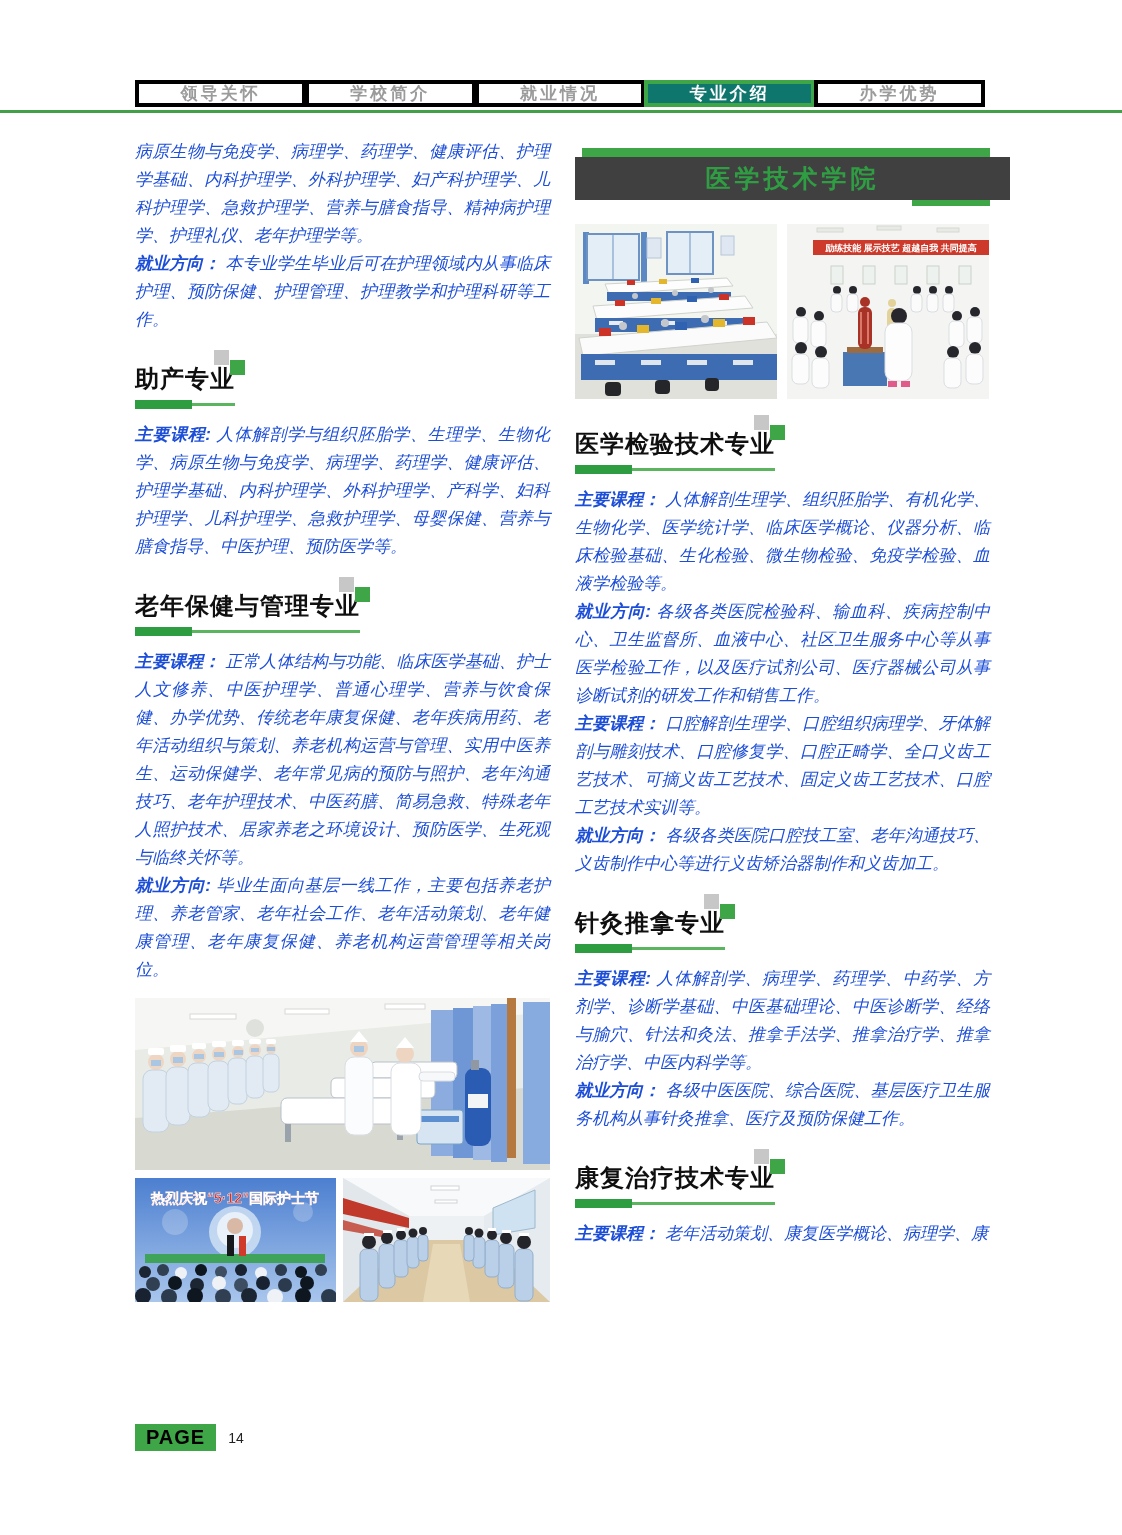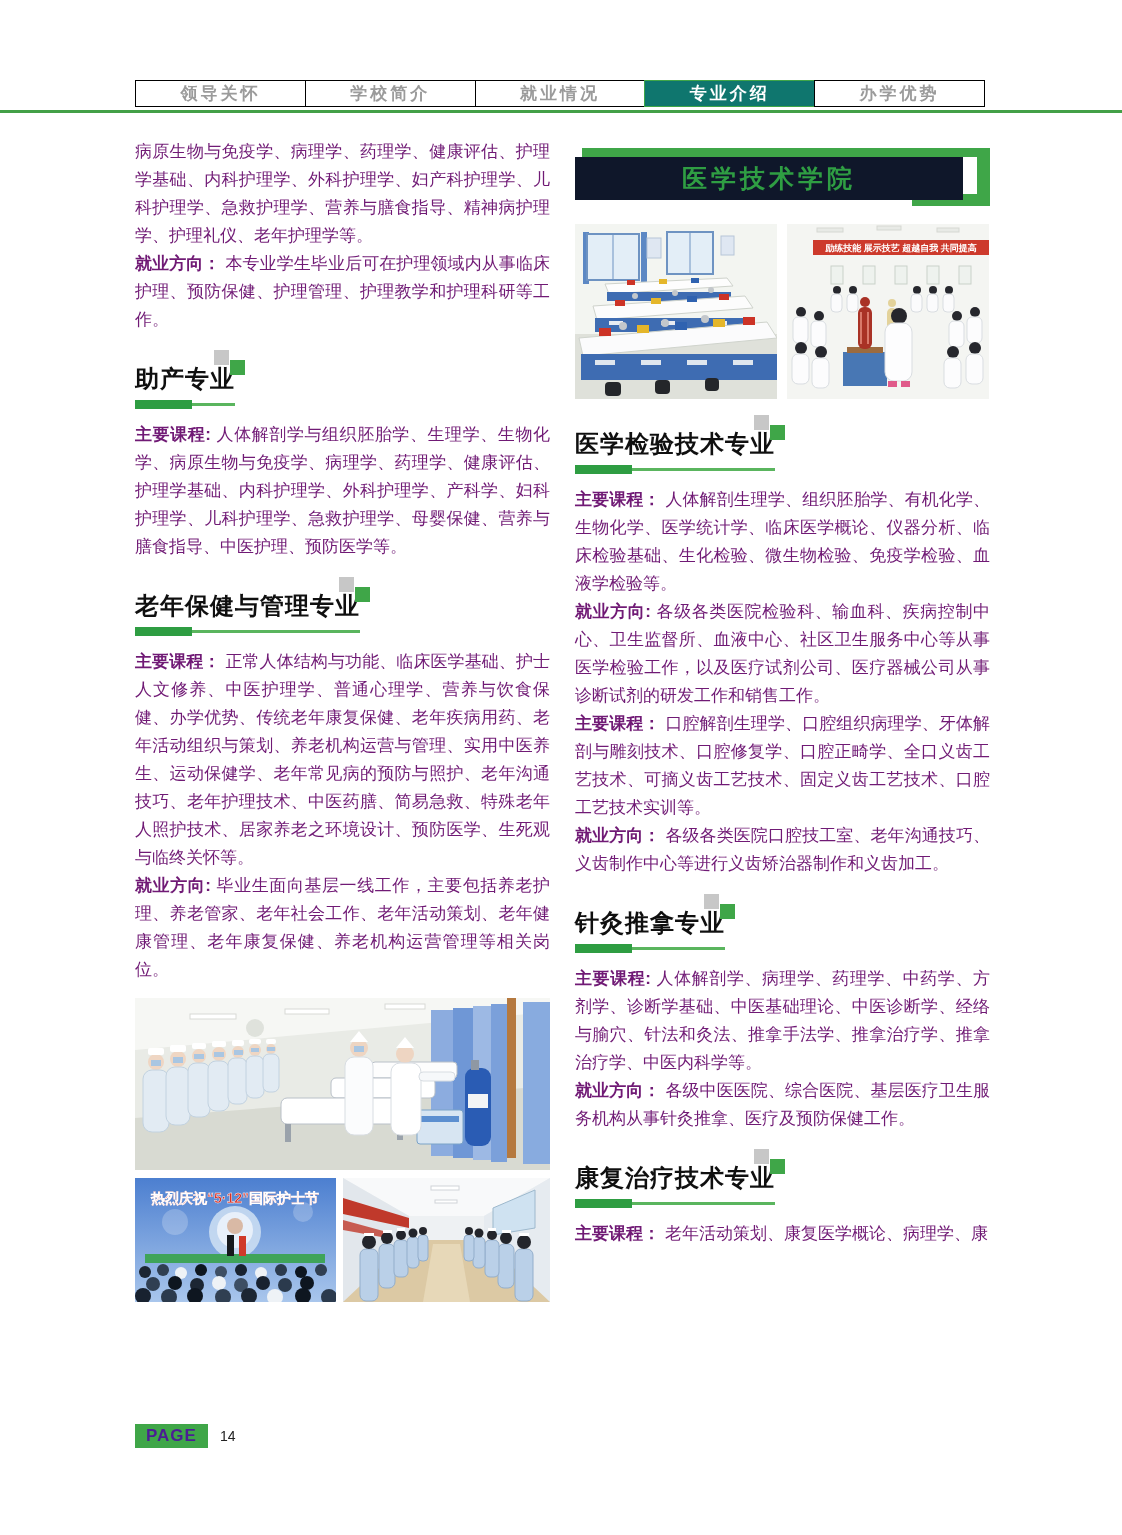--- a/index.html
+++ b/index.html
@@ -1,69 +1,69 @@
 <!DOCTYPE html>
 <html lang="zh"><head>
 <meta charset="utf-8">
 <style>
   html,body{margin:0;padding:0;background:#fff;}
   .page{position:relative;width:1122px;height:1535px;background:#ffffff;overflow:hidden;
         font-family:"Liberation Sans","DejaVu Sans",sans-serif;}
 
   
   .tabbar{position:absolute;left:135px;top:80px;width:850px;height:27px;display:flex;}
-  .tab{flex:1 1 0;margin-left:-1px;border:1px solid #000000;background:#fff;color:#9b9b9b;
+  .tab{flex:1 1 0;margin-left:-1px;border:4px solid #000000;background:#fff;color:#9b9b9b;
        font-weight:bold;font-size:17px;letter-spacing:3px;display:flex;align-items:center;
        justify-content:center;cursor:pointer;}
   .tab:first-child{margin-left:0;}
   .tab.active{background:#0f766e;border-color:#3fa648;color:#fff;}
   .page-rule{position:absolute;left:0;top:110px;width:1122px;height:3px;background:#43a047;}
 
   
   .col{position:absolute;width:415px;}
   .col-left{left:135px;top:138px;}
   .col-right{left:575px;top:148px;}
 
-  p.body{margin:0;font-size:17px;line-height:28px;text-align:justify;color:#701a75;}
+  p.body{margin:0;font-size:17px;line-height:28px;text-align:justify;color:#1d4ed8;font-style:italic;}
   .lbl{margin-right:5px;}
 
   
   .heading{margin-top:16px;margin-bottom:12px;}
   .heading-inner{display:inline-block;position:relative;padding-top:14px;}
   .heading-text{font-size:24px;font-weight:bold;color:#0f0f0f;line-height:30px;letter-spacing:1px;}
   .sq{position:absolute;width:15px;height:15px;}
   .sq-gray{background:#c7c7c7;right:6px;top:0;}
   .sq-green{background:#3fa648;right:-10px;top:10px;}
   .rule{position:relative;height:9px;margin-top:6px;}
   .rule-line{position:absolute;left:0;right:0;top:3px;height:3px;background:#5ab55e;}
   .rule-thick{position:absolute;left:0;top:0;width:57px;height:9px;background:#2e9d42;}
 
   
   .college-header{position:relative;height:58px;margin-bottom:18px;}
   .college-top{position:absolute;left:7px;top:0;right:0;height:9px;background:#3fa648;}
   .college-right{position:absolute;right:0;top:0;width:13px;height:58px;background:#3fa648;}
   .college-bottom{position:absolute;right:0;bottom:0;width:78px;height:12px;background:#3fa648;}
   .college-notch{position:absolute;right:68px;bottom:12px;width:10px;height:6px;background:#3fa648;}
-  .college-box{position:absolute;left:0;top:9px;width:388px;height:43px;background:#0f172a;
+  .college-box{position:absolute;left:0;top:9px;width:435px;height:43px;background:#404040;
                display:flex;align-items:center;justify-content:center;}
   .college-title{font-size:25px;font-weight:bold;color:#2f9e43;letter-spacing:4px;}
 
   
   .photo{display:block;overflow:hidden;}
   .photo svg{display:block;width:100%;height:100%;}
   .photo-large{width:415px;height:172px;margin-top:14px;}
   .photo-row{display:flex;gap:7px;margin-top:8px;}
   .photo-sm-left{width:201px;height:124px;}
   .photo-sm-right{width:207px;height:124px;}
   .right-photo-row{display:flex;gap:10px;}
   .photo-r{width:202px;height:175px;}
 
   
   .footer{position:absolute;left:135px;top:1424px;display:flex;align-items:center;gap:12px;}
-  .page-badge{background:#3fa648;color:#4c1d95;font-weight:bold;font-size:17px;
+  .page-badge{background:#3fa648;color:#000000;font-weight:bold;font-size:20px;
               padding:2px 11px;letter-spacing:1px;}
   .page-num{font-size:14px;color:#222;}
 </style>
 </head>
 <body>
 
 <div class="page">
 
   <div class="tabbar">
     <div class="tab">领导关怀</div>

